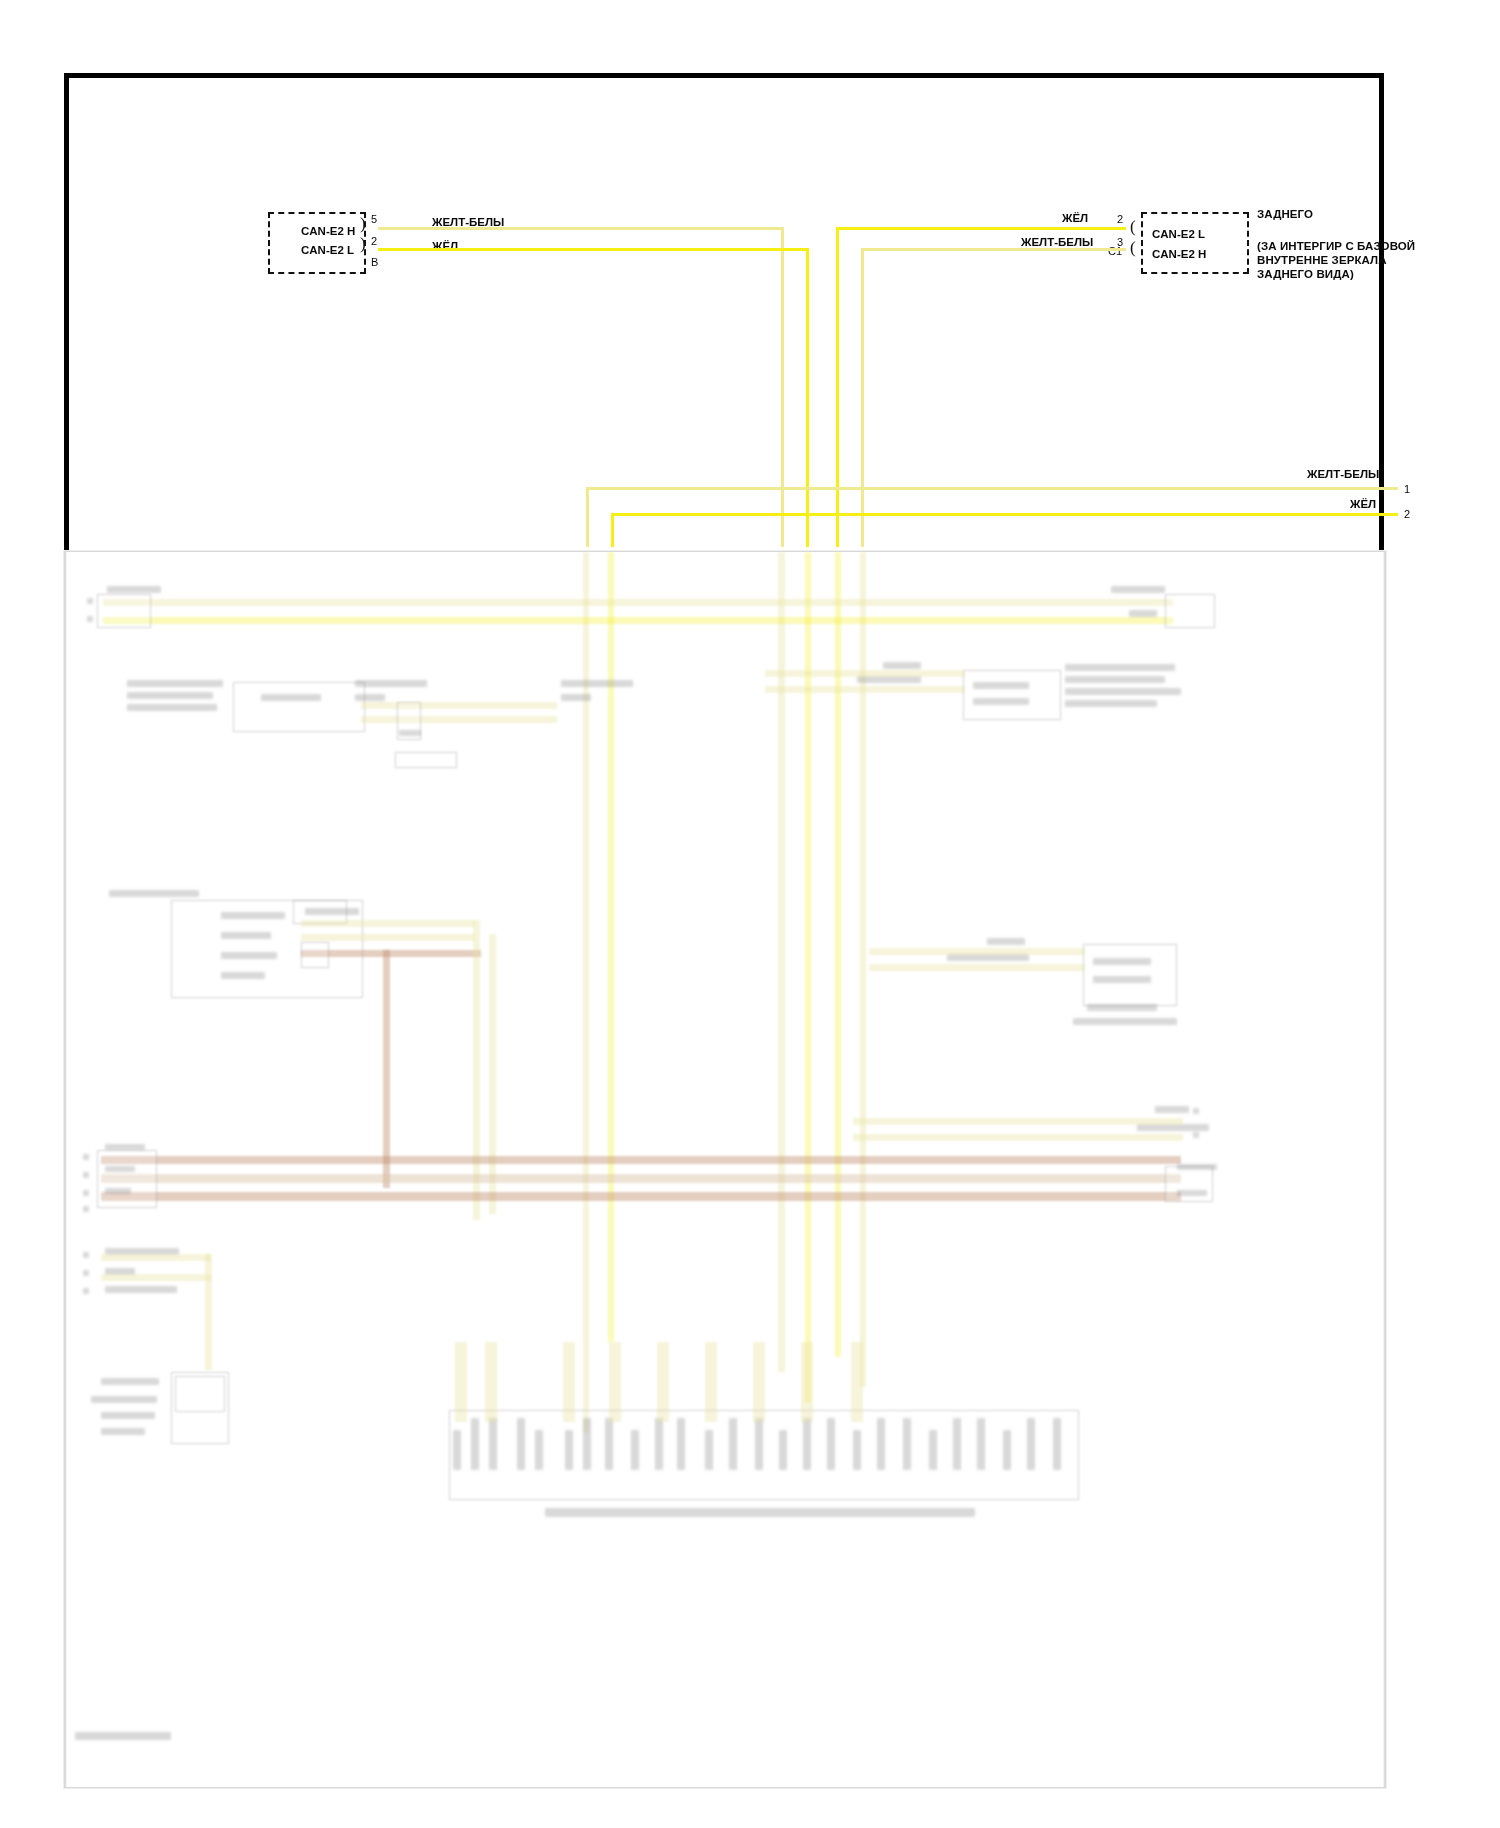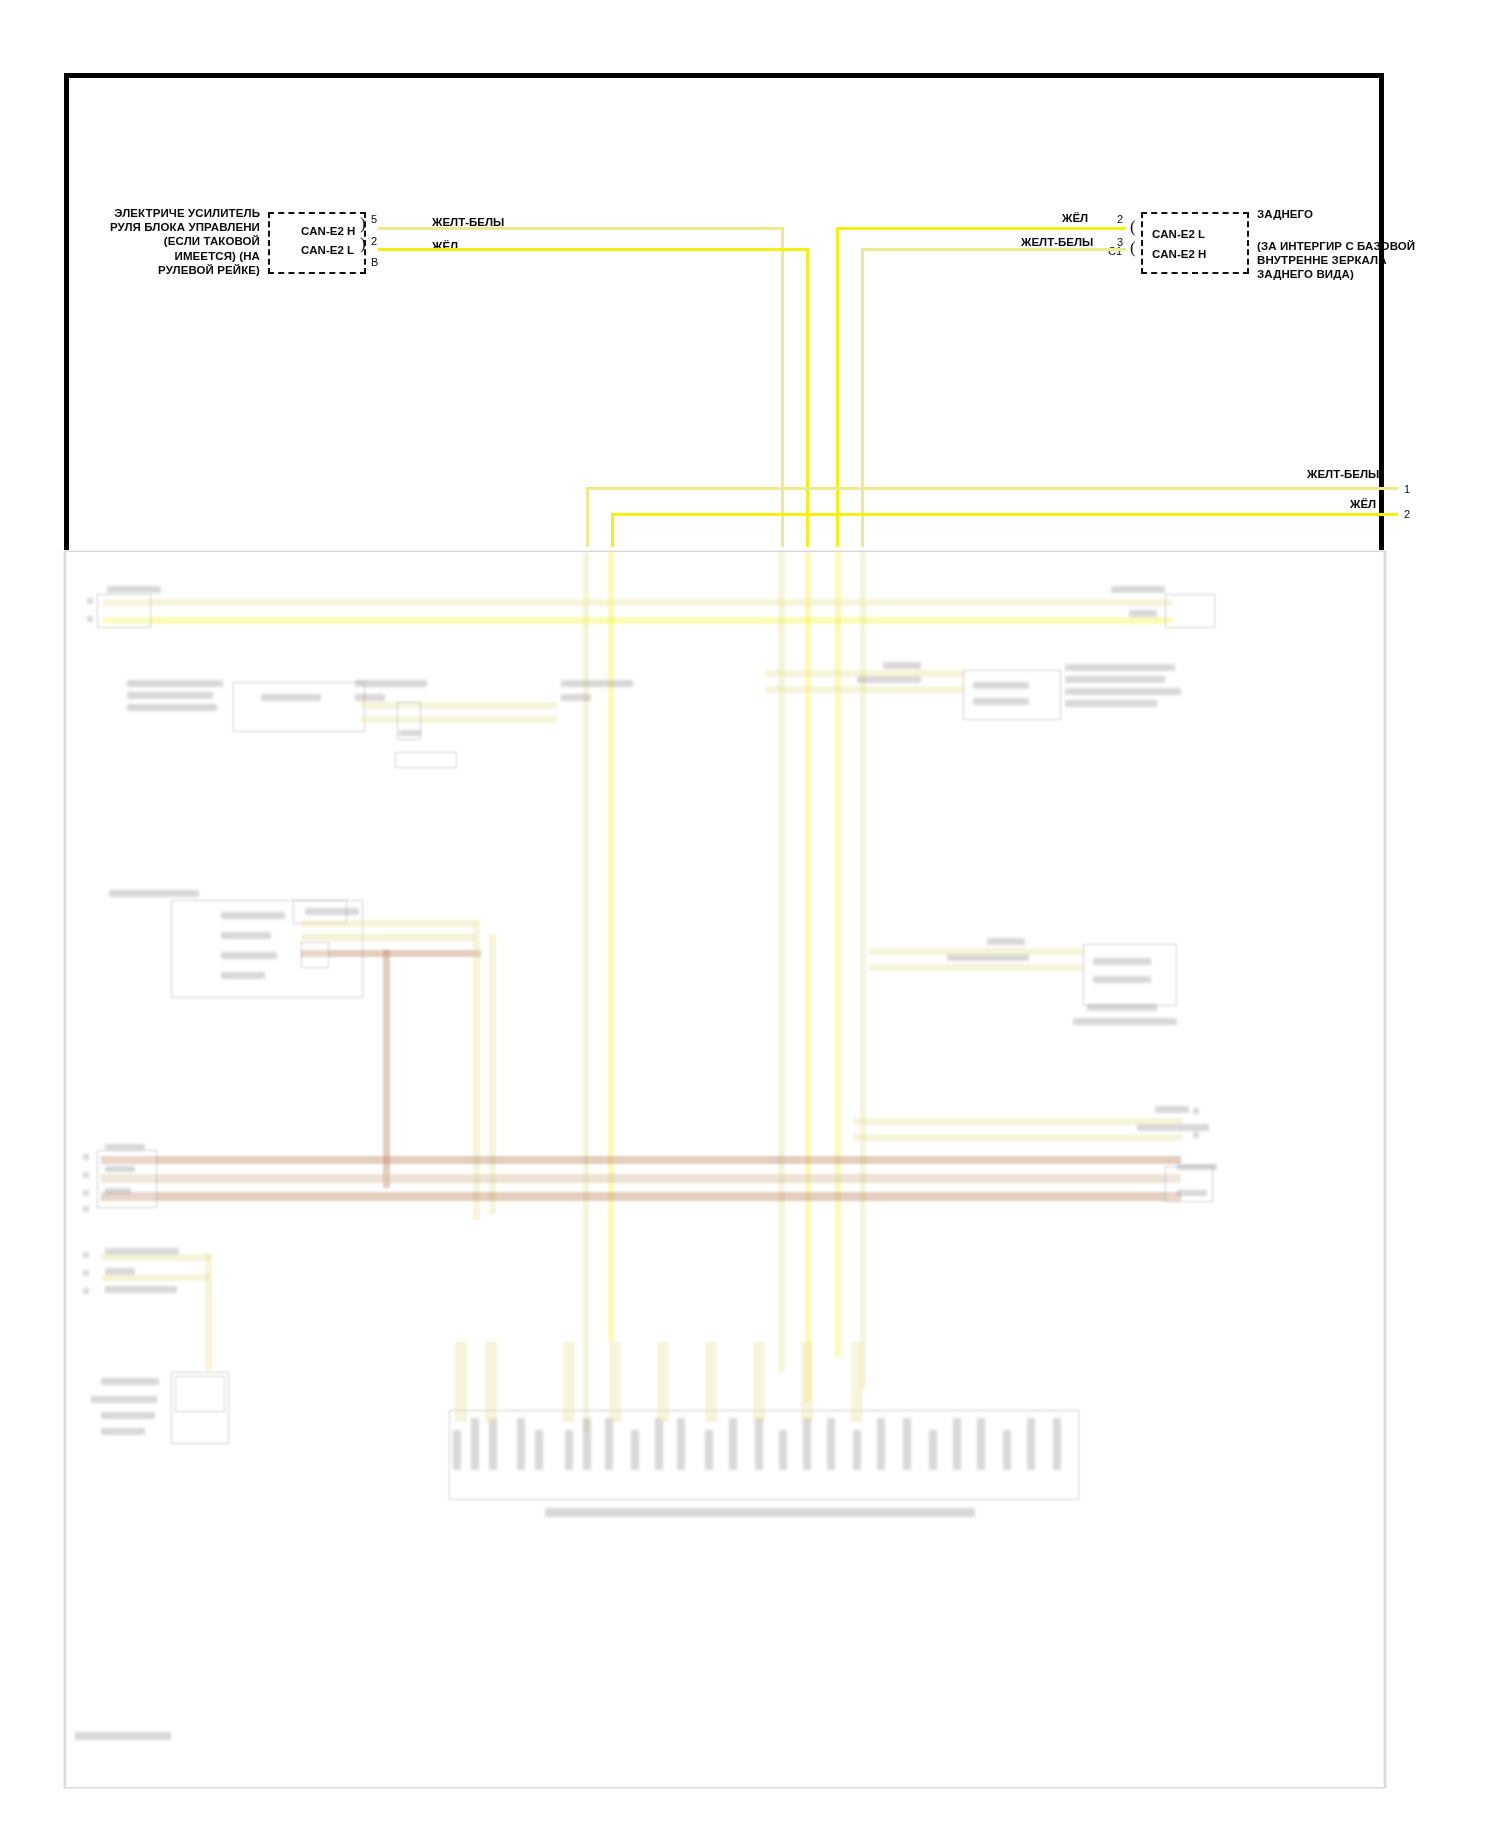--- a/index.html
+++ b/index.html
@@ -147,25 +147,20 @@
 </style>
 </head>
 <body>
 
 <div id="page">
 
   <div id="frame-top"></div>
   <div id="frame-left"></div>
   <div id="frame-right"></div>
 
-  <div class="lbl right" style="left:60px;top:206px;width:200px;">ЭЛЕКТРИЧЕ УСИЛИТЕЛЬ
-РУЛЯ БЛОКА УПРАВЛЕНИ
-(ЕСЛИ ТАКОВОЙ
-ИМЕЕТСЯ) (НА
-РУЛЕВОЙ РЕЙКЕ)</div>
 
   <div class="connbox" style="left:268px;top:212px;width:94px;height:58px;"></div>
 
   <div class="conn-pin-label" style="left:301px;top:225px;">CAN-E2 H</div>
   <div class="conn-pin-label" style="left:301px;top:244px;">CAN-E2 L</div>
 
   <div class="hook" style="left:360px;top:214px;">)</div>
   <div class="hook" style="left:360px;top:234px;">)</div>
 
   <div class="pin" style="left:371px;top:213px;">5</div>

